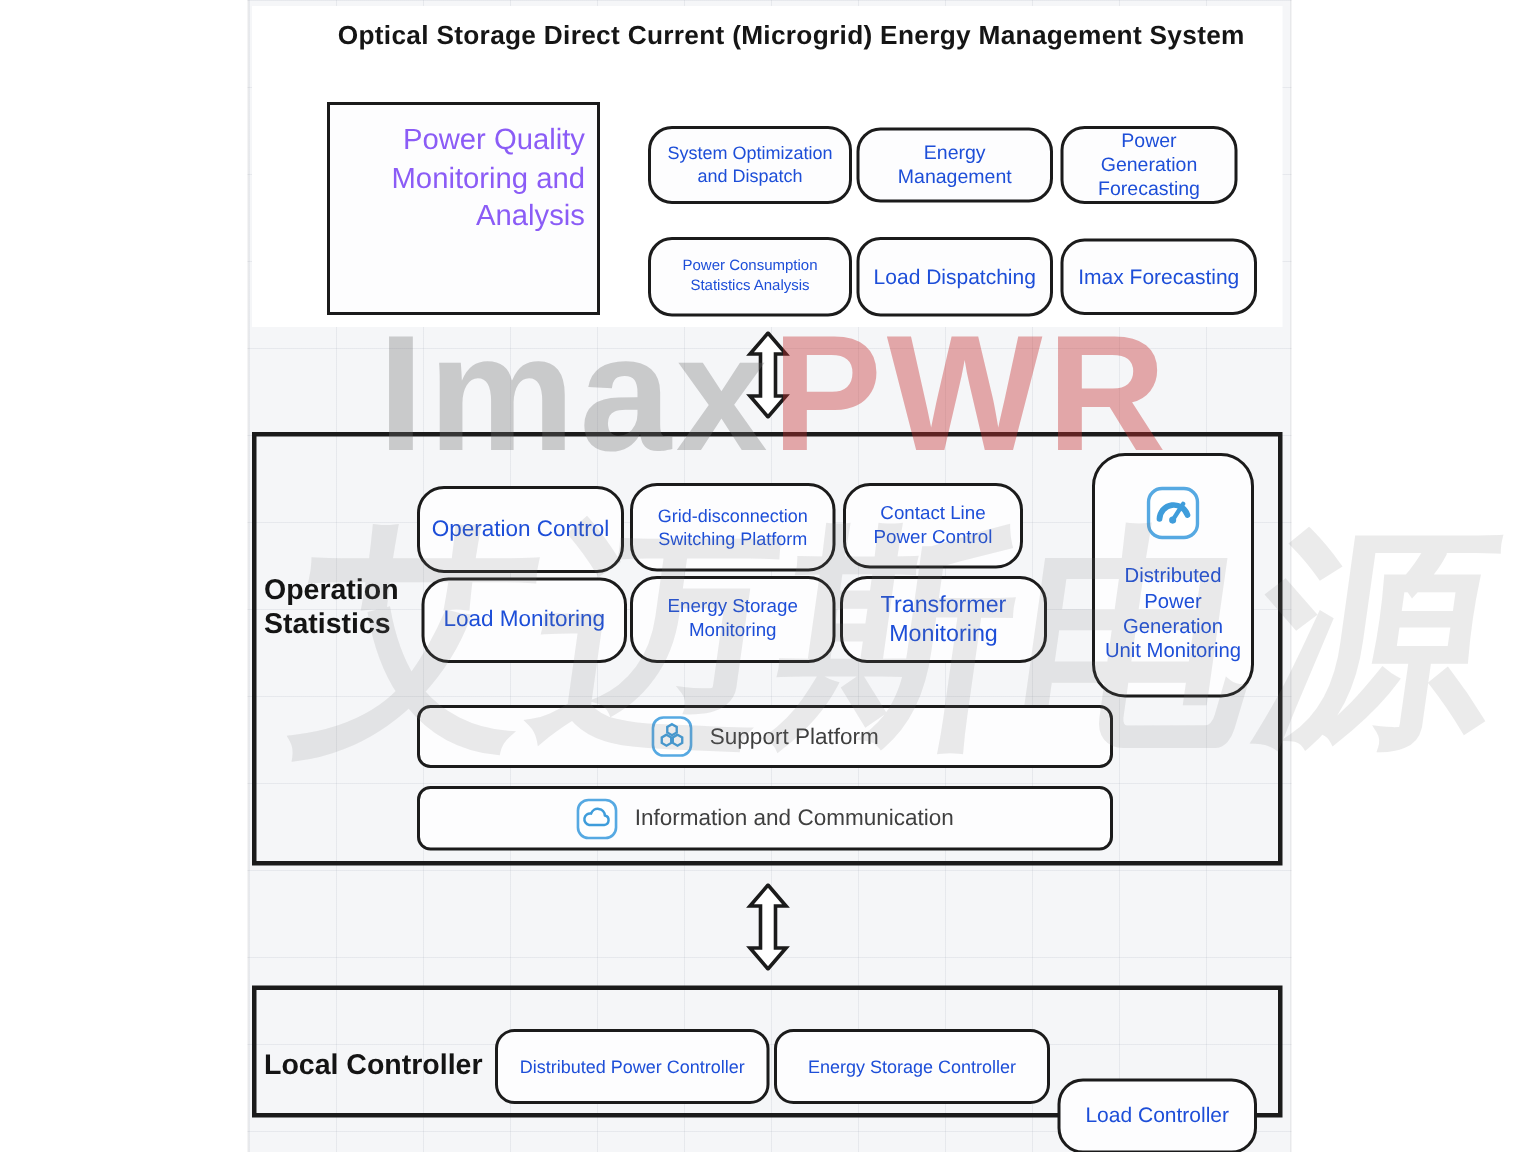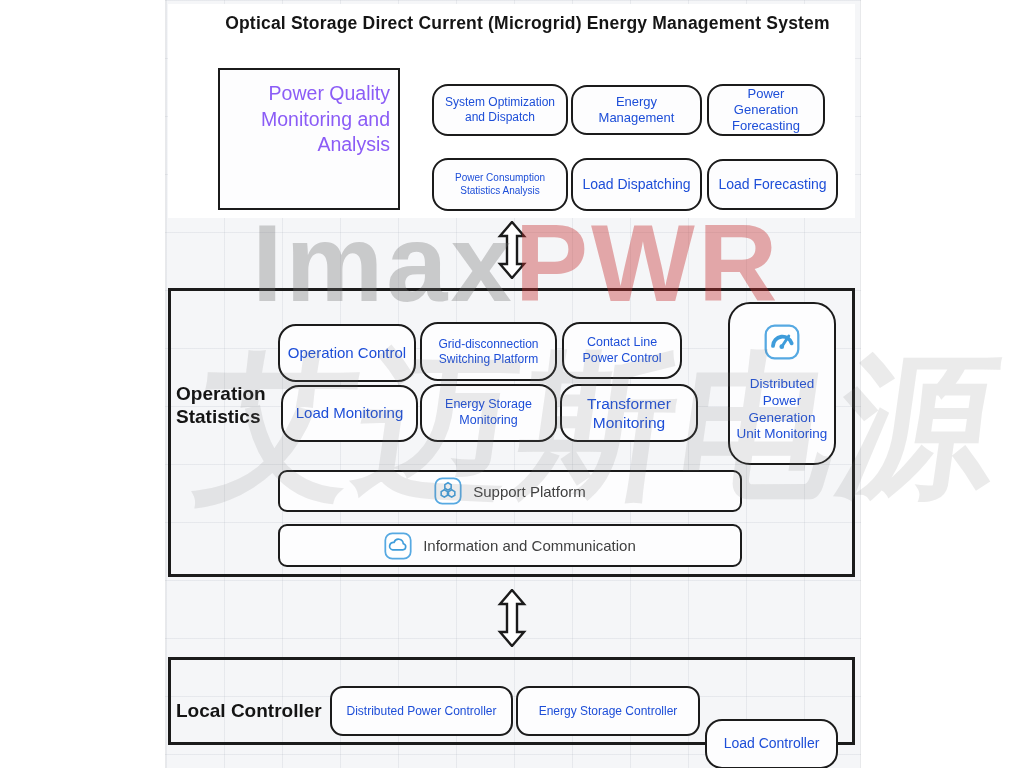--- a/index.html
+++ b/index.html
@@ -42,21 +42,21 @@
   <div class="panel-top"></div>
   <div class="title">Optical Storage Direct Current (Microgrid) Energy Management System</div>
 
   <div class="sq-box" style="left:218px;top:68px;width:182px;height:142px;font-size:19.5px;line-height:1.32;padding:11px 8px 0 13px;"><span>Power Quality Monitoring and Analysis</span></div>
 
   <div class="rbox" style="left:432px;top:84px;width:136px;height:52px;border-radius:16px;font-size:12px;">System Optimization and Dispatch</div>
   <div class="rbox" style="left:571px;top:85px;width:131px;height:50px;border-radius:16px;font-size:13px;">Energy Management</div>
   <div class="rbox" style="left:707px;top:84px;width:118px;height:52px;border-radius:16px;font-size:13px;">Power Generation Forecasting</div>
   <div class="rbox" style="left:432px;top:158px;width:136px;height:53px;border-radius:16px;font-size:10px;">Power Consumption Statistics Analysis</div>
   <div class="rbox" style="left:571px;top:158px;width:131px;height:53px;border-radius:16px;font-size:14px;">Load Dispatching</div>
-  <div class="rbox" style="left:707px;top:159px;width:131px;height:51px;border-radius:16px;font-size:14px;">Load Forecasting</div>
+  <div class="rbox" style="left:707px;top:159px;width:131px;height:51px;border-radius:16px;font-size:14px;">Imax Forecasting</div>
 
   <svg class="arrow" style="left:493px;top:221px;" viewBox="0 0 38 58">
     <polygon points="19,1 31,15 24,15 24,43 31,43 19,57 7,43 14,43 14,15 7,15" fill="#ffffff" stroke="#1b1b1b" stroke-width="2.4"></polygon>
   </svg>
 
   <div class="big-rect" style="left:168px;top:288px;width:687px;height:289px;"></div>
 
   <div class="sec-label" style="left:176px;top:383px;width:104px;">Operation Statistics</div>
 
   <div class="rbox" style="left:278px;top:324px;width:138px;height:58px;border-radius:18px;font-size:15px;">Operation Control</div>

